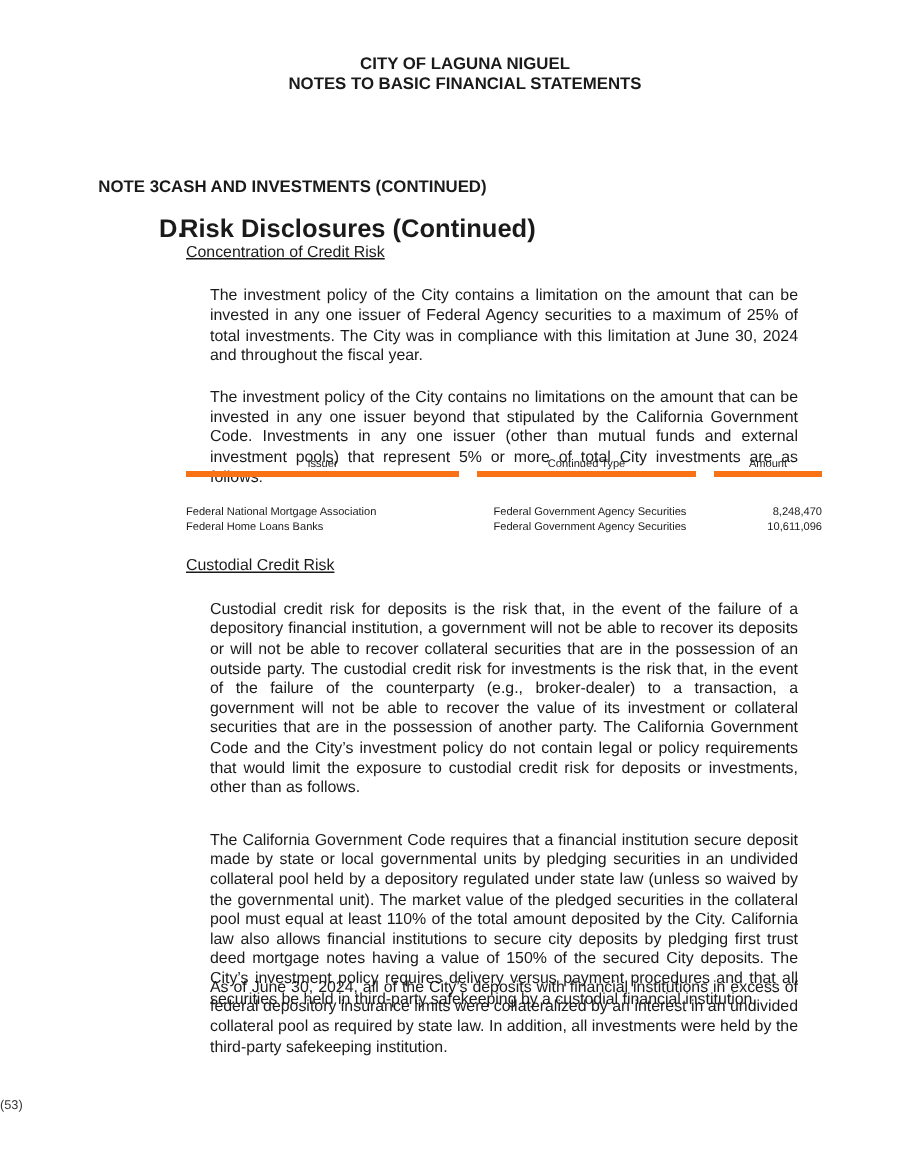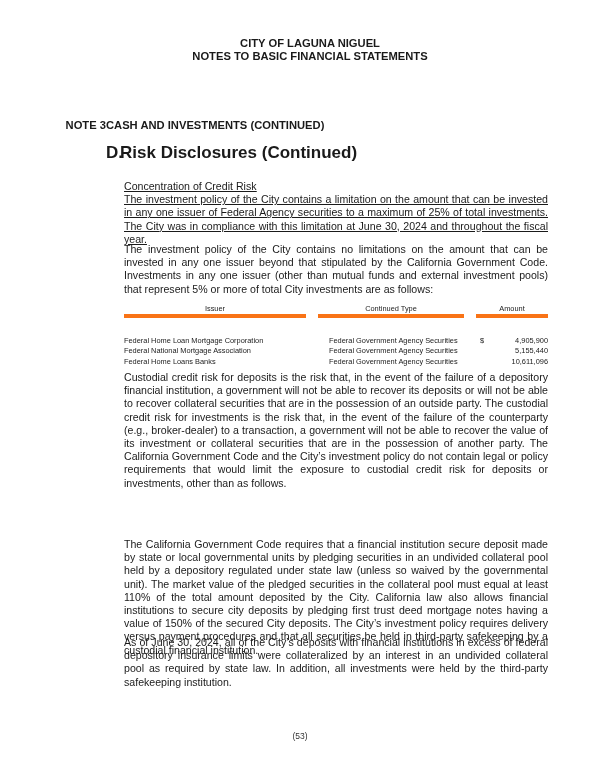--- a/index.html
+++ b/index.html
@@ -17,59 +17,59 @@
   .note-line .num { display: inline-block; width: 56px; }
   .subhead {
     position: absolute; top: 143px; left: 106px; font-weight: bold; font-size: 17px;
   }
   .subhead .letter { display: inline-block; width: 14px; }
   .block {
     position: absolute; left: 124px; width: 424px;
     font-size: 10.6px; line-height: 13.2px; text-align: justify;
   }
   .block .title { text-decoration: underline; display: block; }
-  .block p { margin: 0; }
+  .block p { margin: 16px; }
   table.inv {
     position: absolute; top: 304px; left: 124px; width: 424px;
     border-collapse: collapse; font-size: 7.4px; line-height: 10.2px;
   }
   table.inv th {
     font-weight: normal; text-align: center; padding: 0 0 1px 0;
   }
   table.inv th span { display: block; border-bottom: 4px solid #f97316; margin-bottom: 17px; }
   table.inv td { padding: 0; white-space: nowrap; }
   .c-issuer { width: 182px; }
   .c-gap { width: 12px; }
   .c-type { width: 146px; }
   .c-gap2 { width: 12px; }
   .c-amt { width: 72px; }
   td.amt { text-align: right; padding-right: 4px; }
   td.amt .dollar { float: left; padding-left: 4px; }
   .page-num {
-    position: absolute; top: 731px; left: 0; width: 600px; text-align: center;
+    position: absolute; top: 731px; left: 0; width: 600px; text-align: left;
     font-size: 8.5px; color: #333;
   }
 </style>
 </head>
 <body>
 
 <div class="header">
   <div>CITY OF LAGUNA NIGUEL</div>
   <div>NOTES TO BASIC FINANCIAL STATEMENTS</div>
 </div>
 
 <div class="note-line">
   <span class="num">NOTE 3</span><span>CASH AND INVESTMENTS (CONTINUED)</span>
 </div>
 
 <div class="subhead">
   <span class="letter">D.</span><span>Risk Disclosures (Continued)</span>
 </div>
 
-<div class="block" style="top:180px;text-decoration:underline;">
+<div class="block" style="top:162px;">
   <span class="title">Concentration of Credit Risk</span>
   <p>The investment policy of the City contains a limitation on the amount that can be invested in any one issuer of Federal Agency securities to a maximum of 25% of total investments. The City was in compliance with this limitation at June 30, 2024 and throughout the fiscal year.</p>
 </div>
 
 <div class="block" style="top:243px;">
   <p>The investment policy of the City contains no limitations on the amount that can be invested in any one issuer beyond that stipulated by the California Government Code. Investments in any one issuer (other than mutual funds and external investment pools) that represent 5% or more of total City investments are as follows:</p>
 </div>
 
 <table class="inv">
   <colgroup>
@@ -89,44 +89,38 @@
           <span>Continued Type</span>
         </th>
       <th></th>
       <th>
           <span>Amount</span>
         </th>
     </tr>
   </thead>
   <tbody>
     <tr>
-      <td>Federal Home Loan Mortgage Corporation</td>
-        <td></td>
-      <td style="padding-left:11px;">Federal Government Agency Securities</td>
-        <td></td>
-      <td class="amt"><span class="dollar">$</span><span>4,905,900</span></td>
-    </tr>
-    <tr>
       <td>Federal National Mortgage Association</td>
         <td></td>
       <td style="padding-left:11px;">Federal Government Agency Securities</td>
         <td></td>
-      <td class="amt"><span>5,155,440</span></td>
+      <td class="amt"><span>8,248,470</span></td>
     </tr>
     <tr>
       <td>Federal Home Loans Banks</td>
         <td></td>
       <td style="padding-left:11px;">Federal Government Agency Securities</td>
         <td></td>
       <td class="amt"><span>10,611,096</span></td>
     </tr>
   </tbody>
 </table>
 
 <div class="block" style="top:371px;">
+  <span class="title">Custodial Credit Risk</span>
   <p>Custodial credit risk for deposits is the risk that, in the event of the failure of a depository financial institution, a government will not be able to recover its deposits or will not be able to recover collateral securities that are in the possession of an outside party. The custodial credit risk for investments is the risk that, in the event of the failure of the counterparty (e.g., broker-dealer) to a transaction, a government will not be able to recover the value of its investment or collateral securities that are in the possession of another party. The California Government Code and the City’s investment policy do not contain legal or policy requirements that would limit the exposure to custodial credit risk for deposits or investments, other than as follows.</p>
 </div>
 
 <div class="block" style="top:538px;">
   <p>The California Government Code requires that a financial institution secure deposit made by state or local governmental units by pledging securities in an undivided collateral pool held by a depository regulated under state law (unless so waived by the governmental unit). The market value of the pledged securities in the collateral pool must equal at least 110% of the total amount deposited by the City. California law also allows financial institutions to secure city deposits by pledging first trust deed mortgage notes having a value of 150% of the secured City deposits. The City’s investment policy requires delivery versus payment procedures and that all securities be held in third-party safekeeping by a custodial financial institution.</p>
 </div>
 
 <div class="block" style="top:636px;">
   <p>As of June 30, 2024, all of the City’s deposits with financial institutions in excess of federal depository insurance limits were collateralized by an interest in an undivided collateral pool as required by state law. In addition, all investments were held by the third-party safekeeping institution.</p>
 </div>

